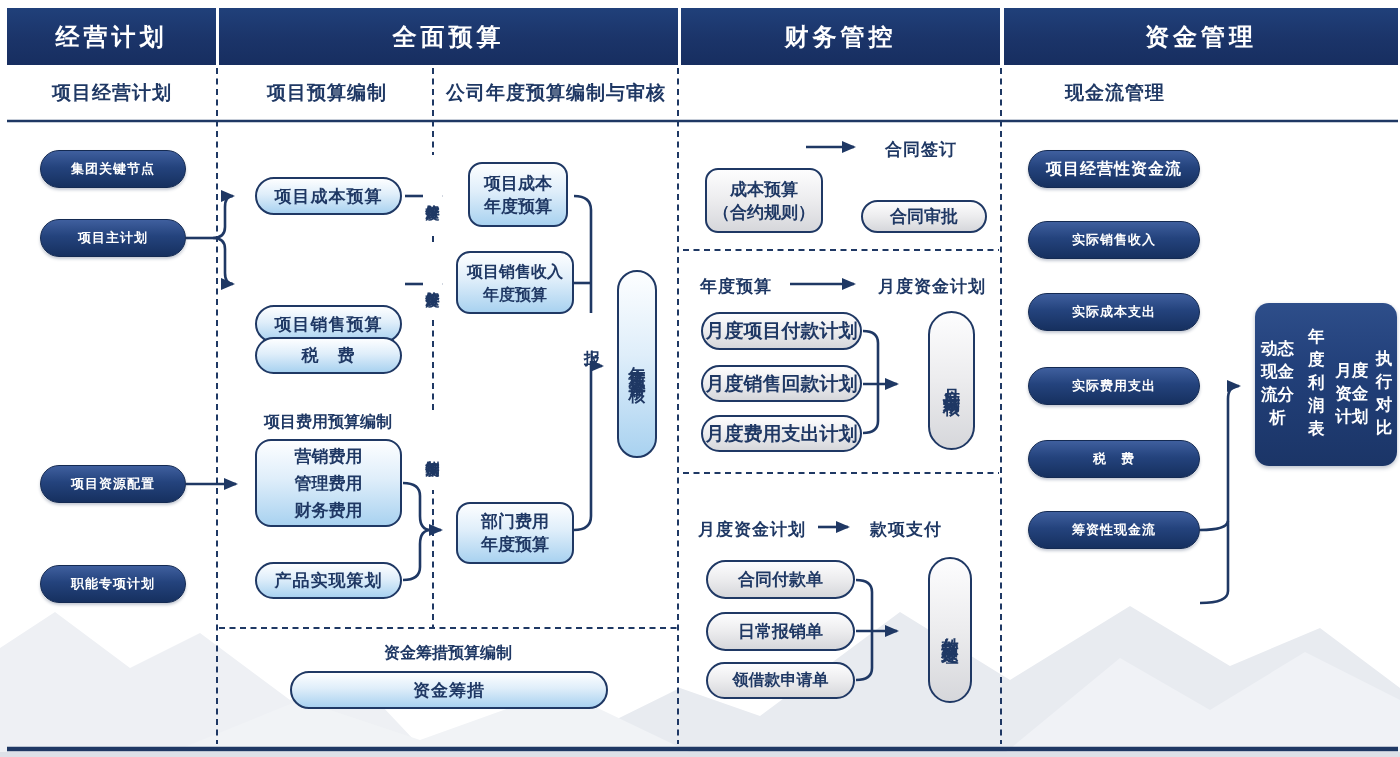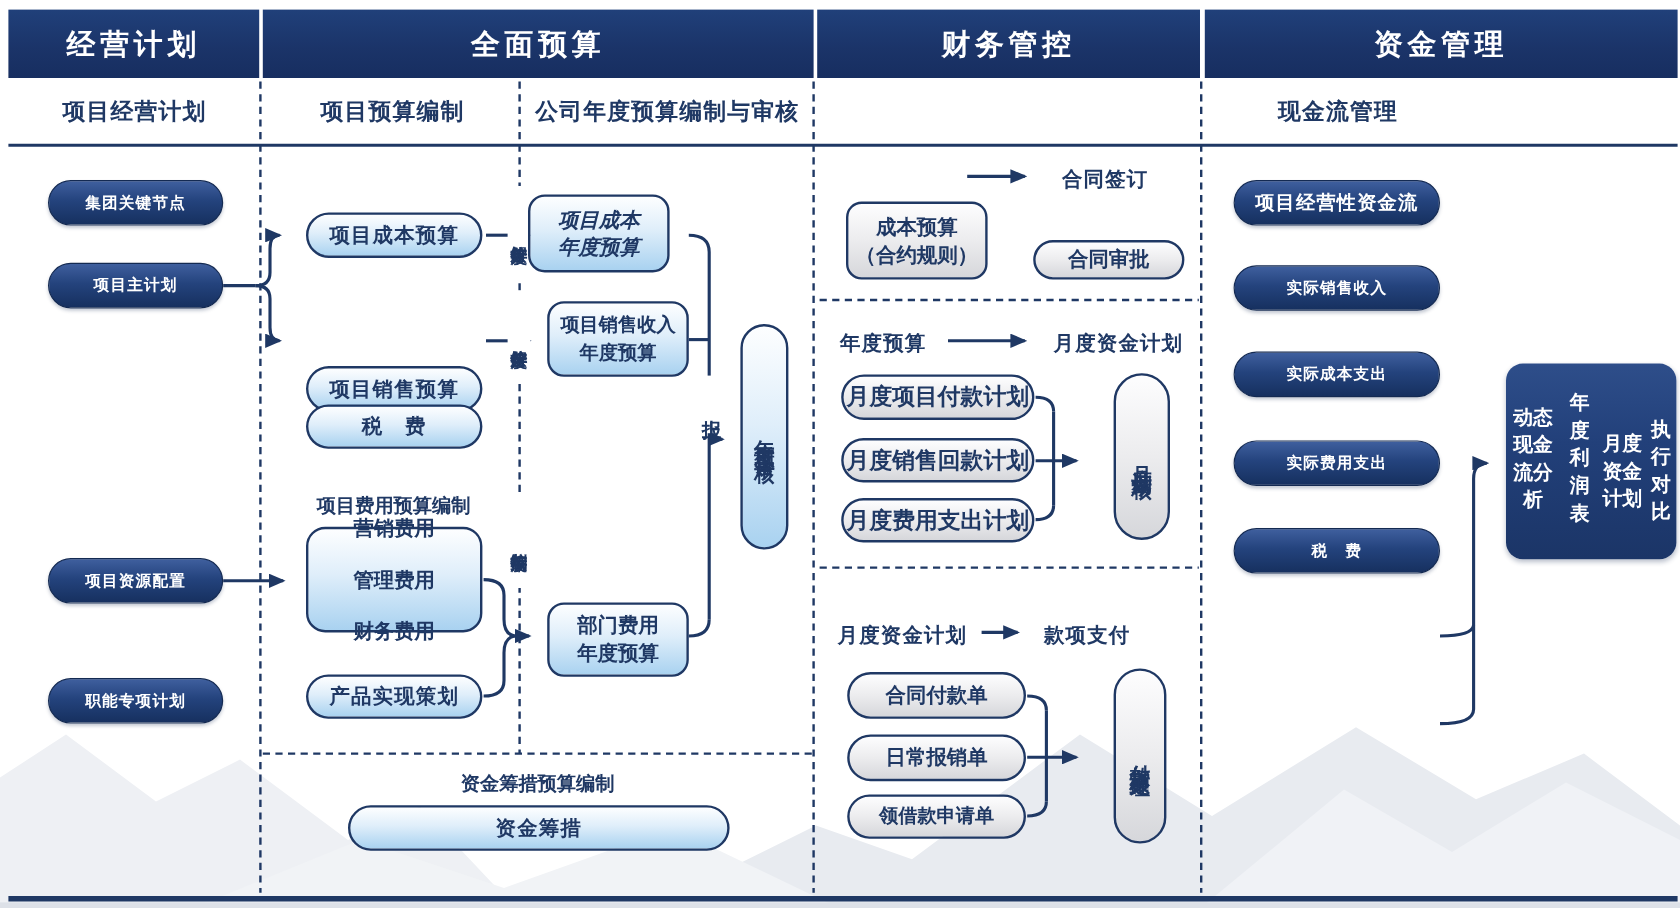--- a/index.html
+++ b/index.html
@@ -126,32 +126,32 @@
 
   <div class="abs node pill-dark" style="left:40px;top:150px;width:146px;height:38px;">集团关键节点</div>
   <div class="abs node pill-dark" style="left:40px;top:219px;width:146px;height:38px;">项目主计划</div>
   <div class="abs node pill-dark" style="left:40px;top:465px;width:146px;height:38px;">项目资源配置</div>
   <div class="abs node pill-dark" style="left:40px;top:565px;width:146px;height:38px;">职能专项计划</div>
 
   <div class="abs node lightfill pill-light" style="left:255px;top:177px;width:147px;height:38px;">项目成本预算</div>
   <div class="abs node lightfill pill-light" style="left:255px;top:277px;width:147px;height:38px;margin-top:28px;">项目销售预算</div>
   <div class="abs node lightfill pill-light" style="left:255px;top:337px;width:147px;height:37px;">税　费</div>
   <div class="abs node flabel" style="left:253px;top:412px;width:150px;font-size:16px;">项目费用预算编制</div>
-  <div class="abs node lightfill box-light" style="left:255px;top:439px;width:147px;height:88px;border-radius:16px;line-height:27px;gap:16px;">
+  <div class="abs node lightfill box-light" style="left:255px;top:439px;width:147px;height:88px;border-radius:16px;line-height:27px;">
     <span>营销费用</span>
     <span>管理费用</span>
     <span>财务费用</span>
   </div>
   <div class="abs node lightfill pill-light" style="left:255px;top:562px;width:147px;height:37px;">产品实现策划</div>
 
   <div class="abs vlabel" style="left:424px;top:155px;width:18px;height:78px;">按年度分解</div>
   <div class="abs vlabel" style="left:424px;top:242px;width:18px;height:78px;">按年度分解</div>
   <div class="abs vlabel" style="left:424px;top:410px;width:18px;height:80px;">按年度编制</div>
 
-  <div class="abs node lightfill box-light" style="left:440px;top:162px;width:118px;height:65px;font-style:italic;">
+  <div class="abs node lightfill box-light" style="left:468px;top:162px;width:100px;height:65px;">
     <span>项目成本</span>
     <span>年度预算</span>
   </div>
   <div class="abs node lightfill box-light" style="left:456px;top:251px;width:118px;height:63px;font-size:16px;">
     <span>项目销售收入</span>
     <span>年度预算</span>
   </div>
   <div class="abs node lightfill box-light" style="left:456px;top:502px;width:118px;height:62px;">
     <span>部门费用</span>
     <span>年度预算</span>
@@ -182,20 +182,21 @@
   <div class="abs node grayfill pill-gray" style="left:706px;top:560px;width:149px;height:39px;font-size:17px;">合同付款单</div>
   <div class="abs node grayfill pill-gray" style="left:706px;top:612px;width:149px;height:39px;font-size:17px;">日常报销单</div>
   <div class="abs node grayfill pill-gray" style="left:706px;top:662px;width:149px;height:37px;font-size:16px;">领借款申请单</div>
   <div class="abs node grayfill cap cap-gray" style="left:928px;top:557px;width:44px;height:146px;letter-spacing:2px;">付款审核处理</div>
 
   <div class="abs node pill-dark" style="left:1028px;top:150px;width:172px;height:38px;font-size:16px;">项目经营性资金流</div>
   <div class="abs node pill-dark" style="left:1028px;top:221px;width:172px;height:38px;">实际销售收入</div>
   <div class="abs node pill-dark" style="left:1028px;top:293px;width:172px;height:38px;">实际成本支出</div>
   <div class="abs node pill-dark" style="left:1028px;top:367px;width:172px;height:38px;">实际费用支出</div>
   <div class="abs node pill-dark" style="left:1028px;top:440px;width:172px;height:38px;">税　费</div>
+  <div class="abs node pill-dark" style="left:1028px;top:511px;width:172px;height:38px;">筹资性现金流</div>
 
   <div class="abs node box-dark" style="left:1255px;top:303px;width:142px;height:163px;padding-top:17px;">
     <span style="margin-bottom:21px;">动态现金流分析</span>
     <span style="margin-bottom:21px;">年度利润表</span>
     <span>月度资金计划</span>
     <span>执行对比</span>
   </div>
 
 </div>
 

